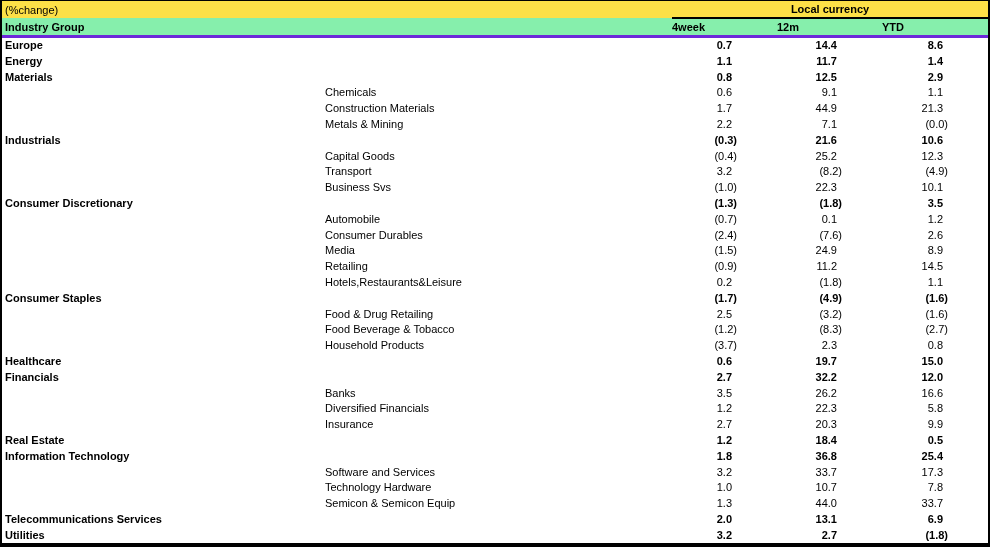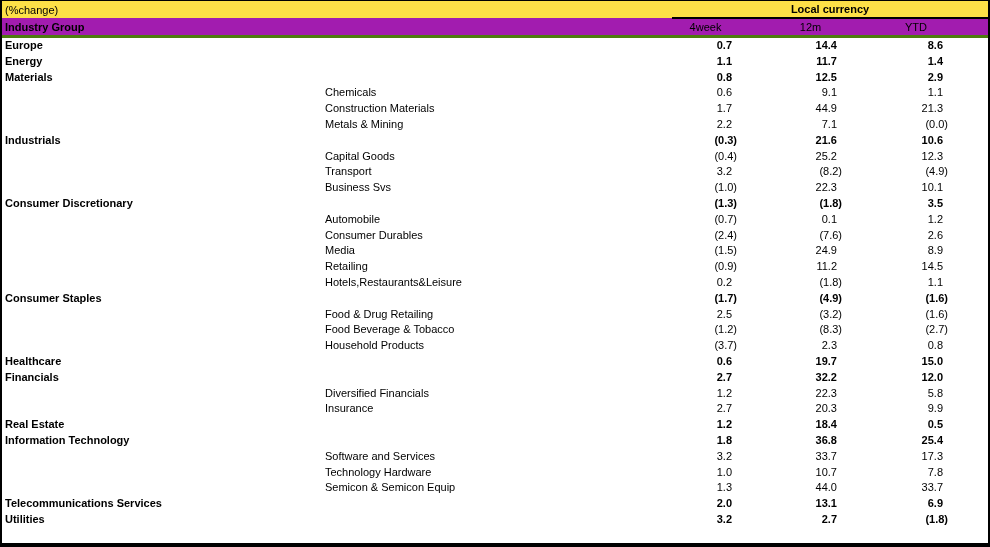--- a/index.html
+++ b/index.html
@@ -26,25 +26,25 @@
   }
   col.c-label { width: 670px; }
   col.c-num1 { width: 105px; }
   col.c-num2 { width: 105px; }
   col.c-num3 { width: 106px; }
 
   td { padding: 0; font-size: 11px; line-height: 15.8px; height: 15.8px; white-space: nowrap; overflow: visible; }
 
   
   thead tr.h1 td { background: #fde047; height: 16px; line-height: 16px; }
-  thead tr.h2 td { background: #a21caf; height: 17px; line-height: 16px; border-bottom: 3px solid #4d7c0f; }
+  thead tr.h2 td { background: #86efac; height: 17px; line-height: 16px; border-bottom: 3px solid #6d28d9; }
   td.pct { padding-left: 3px; font-weight: normal; }
   td.lc  { text-align: center; font-weight: bold; border-bottom: 2px solid #000; }
   td.ig  { padding-left: 3px; font-weight: bold; }
-  td.ch  { text-align: center; padding-right: 38px; font-weight: normal; }
+  td.ch  { text-align: left; padding-right: 38px; font-weight: bold; }
 
   
   td.label { padding-left: 323px; }
   tr.group td { font-weight: bold; }
   tr.group td.label { padding-left: 3px; }
   td.num { text-align: right; padding-right: 45px; }
   td.num.neg { padding-right: 40px; }
 </style>
 </head>
 <body>
@@ -218,20 +218,26 @@
           <td class="num">15.0</td>
         </tr>
 
         <tr class="group">
           <td class="label">Financials</td>
           <td class="num">2.7</td>
           <td class="num">32.2</td>
           <td class="num">12.0</td>
         </tr>
 
+        <tr>
+          <td class="label">Banks</td>
+          <td class="num">3.5</td>
+          <td class="num">26.2</td>
+          <td class="num">16.6</td>
+        </tr>
 
         <tr>
           <td class="label">Diversified Financials</td>
           <td class="num">1.2</td>
           <td class="num">22.3</td>
           <td class="num">5.8</td>
         </tr>
 
         <tr>
           <td class="label">Insurance</td>

